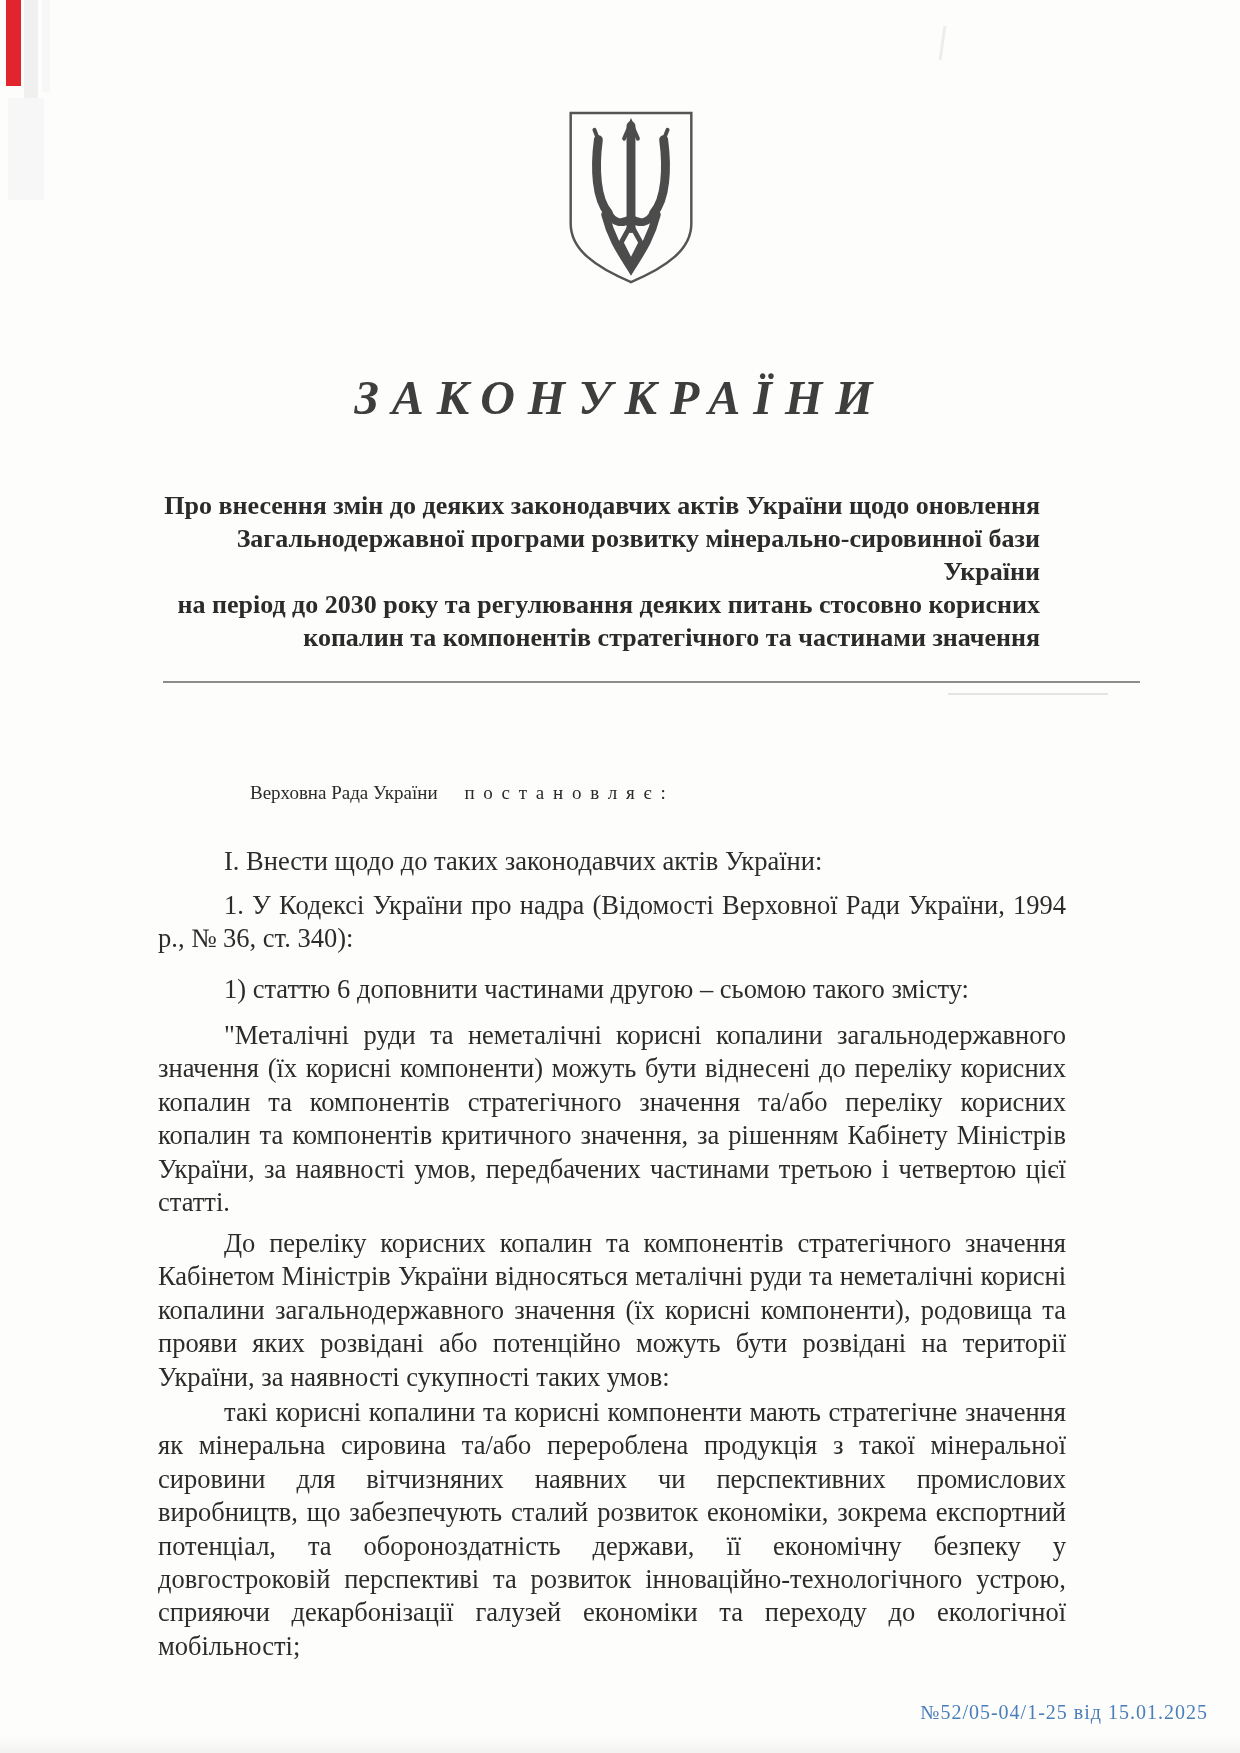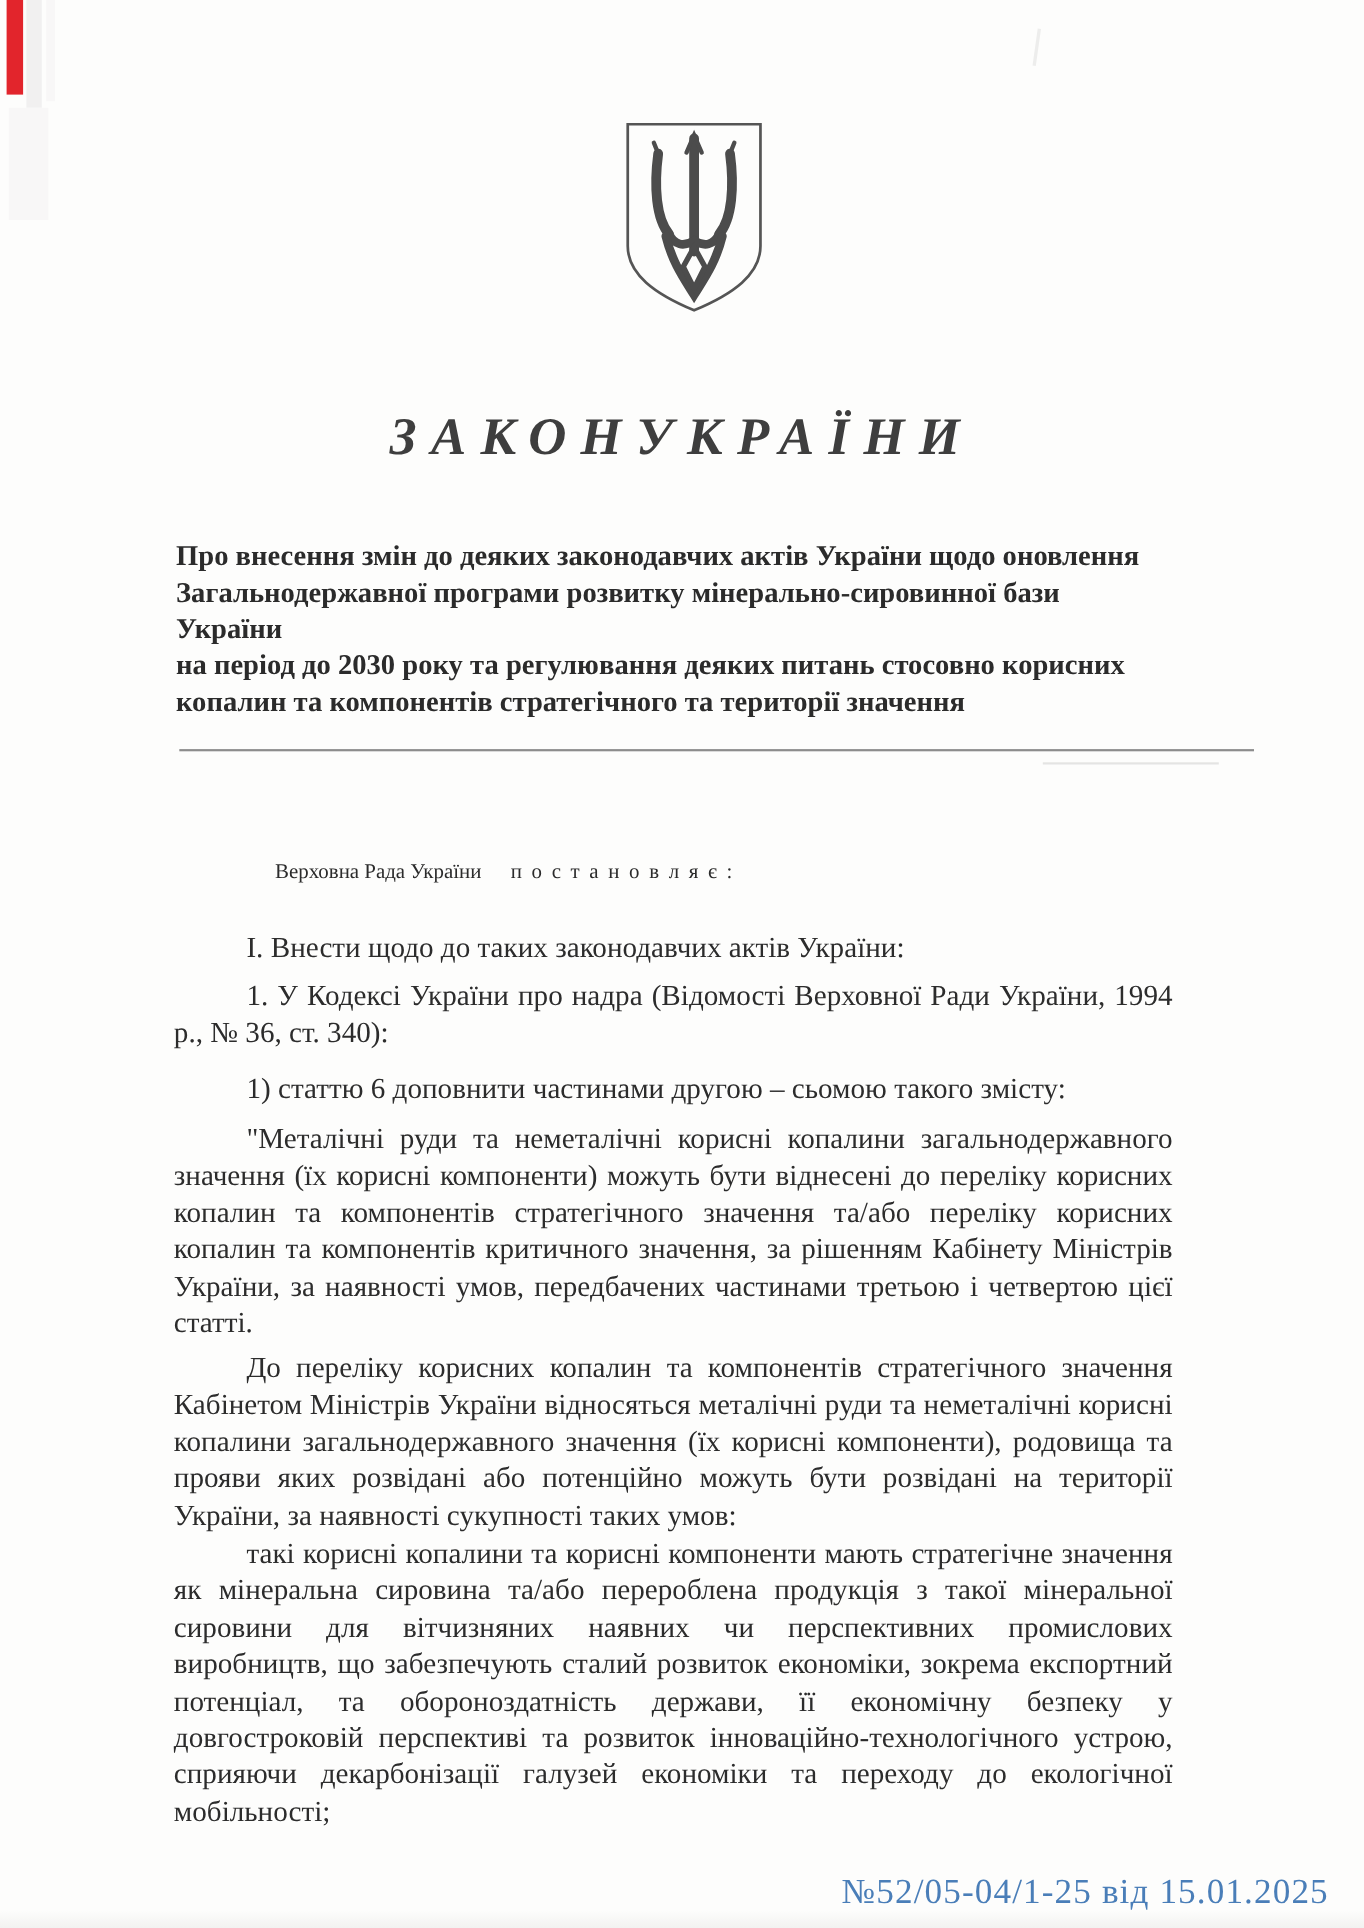--- a/index.html
+++ b/index.html
@@ -30,21 +30,21 @@
     position:absolute; top:370px; left:0; width:100%;
     text-align:center; font-style:italic; font-weight:600;
     font-size:48px; letter-spacing:13px; color:#3e3e3e;
     white-space:nowrap;
   }
   .law-title .w2 { }
 
   
   .subtitle {
     position:absolute; top:489px; left:160px; width:880px;
-    text-align:left; font-weight:bold; font-size:26px;
+    text-align:right; font-weight:bold; font-size:26px;
     line-height:33px; color:#2b2b2b;
   }
 
   
   .rule      { position:absolute; top:681px; left:163px; width:977px; height:2px; background:#8c8c8c; }
   .rule-echo { position:absolute; top:693px; left:948px; width:160px; height:2px; background:#e4e4e3; }
 
   
   .enacting { position:absolute; top:782px; left:250px; font-size:19px; color:#2b2b2b; white-space:nowrap; }
   .enacting .spaced { margin-left:22px; letter-spacing:2px; }
@@ -58,21 +58,21 @@
   .p-sec   { top:845px;  }
   .p-code  { top:889px;  }
   .p-item  { top:973px;  }
   .p-metal { top:1019px; }
   .p-list  { top:1227px; }
   .p-strat { top:1396px; }
 
   
   .footer-ref {
     position:absolute; top:1701px; right:32px;
-    font-size:32px; letter-spacing:1px; color:#4a7eb8;
+    font-size:20px; letter-spacing:1px; color:#4a7eb8;
     white-space:nowrap;
   }
 </style>
 </head>
 <body>
 
 <div class="page">
 
   <div class="streak-a"></div>
   <div class="streak-b"></div>
@@ -98,21 +98,21 @@
   </div>
 
   <div class="law-title">
     <span class="w1">ЗАКОН</span><span class="w2">УКРАЇНИ</span>
   </div>
 
   <div class="subtitle">
     <div>Про внесення змін до деяких законодавчих актів України щодо оновлення</div>
     <div>Загальнодержавної програми розвитку мінерально-сировинної бази України</div>
     <div>на період до 2030 року та регулювання деяких питань стосовно корисних</div>
-    <div>копалин та компонентів стратегічного та території значення</div>
+    <div>копалин та компонентів стратегічного та частинами значення</div>
   </div>
 
   <div class="rule"></div>
   <div class="rule-echo"></div>
 
   <div class="enacting">
     <span>Верховна Рада України</span>
     <span class="spaced">п о с т а н о в л я є :</span>
   </div>
 

